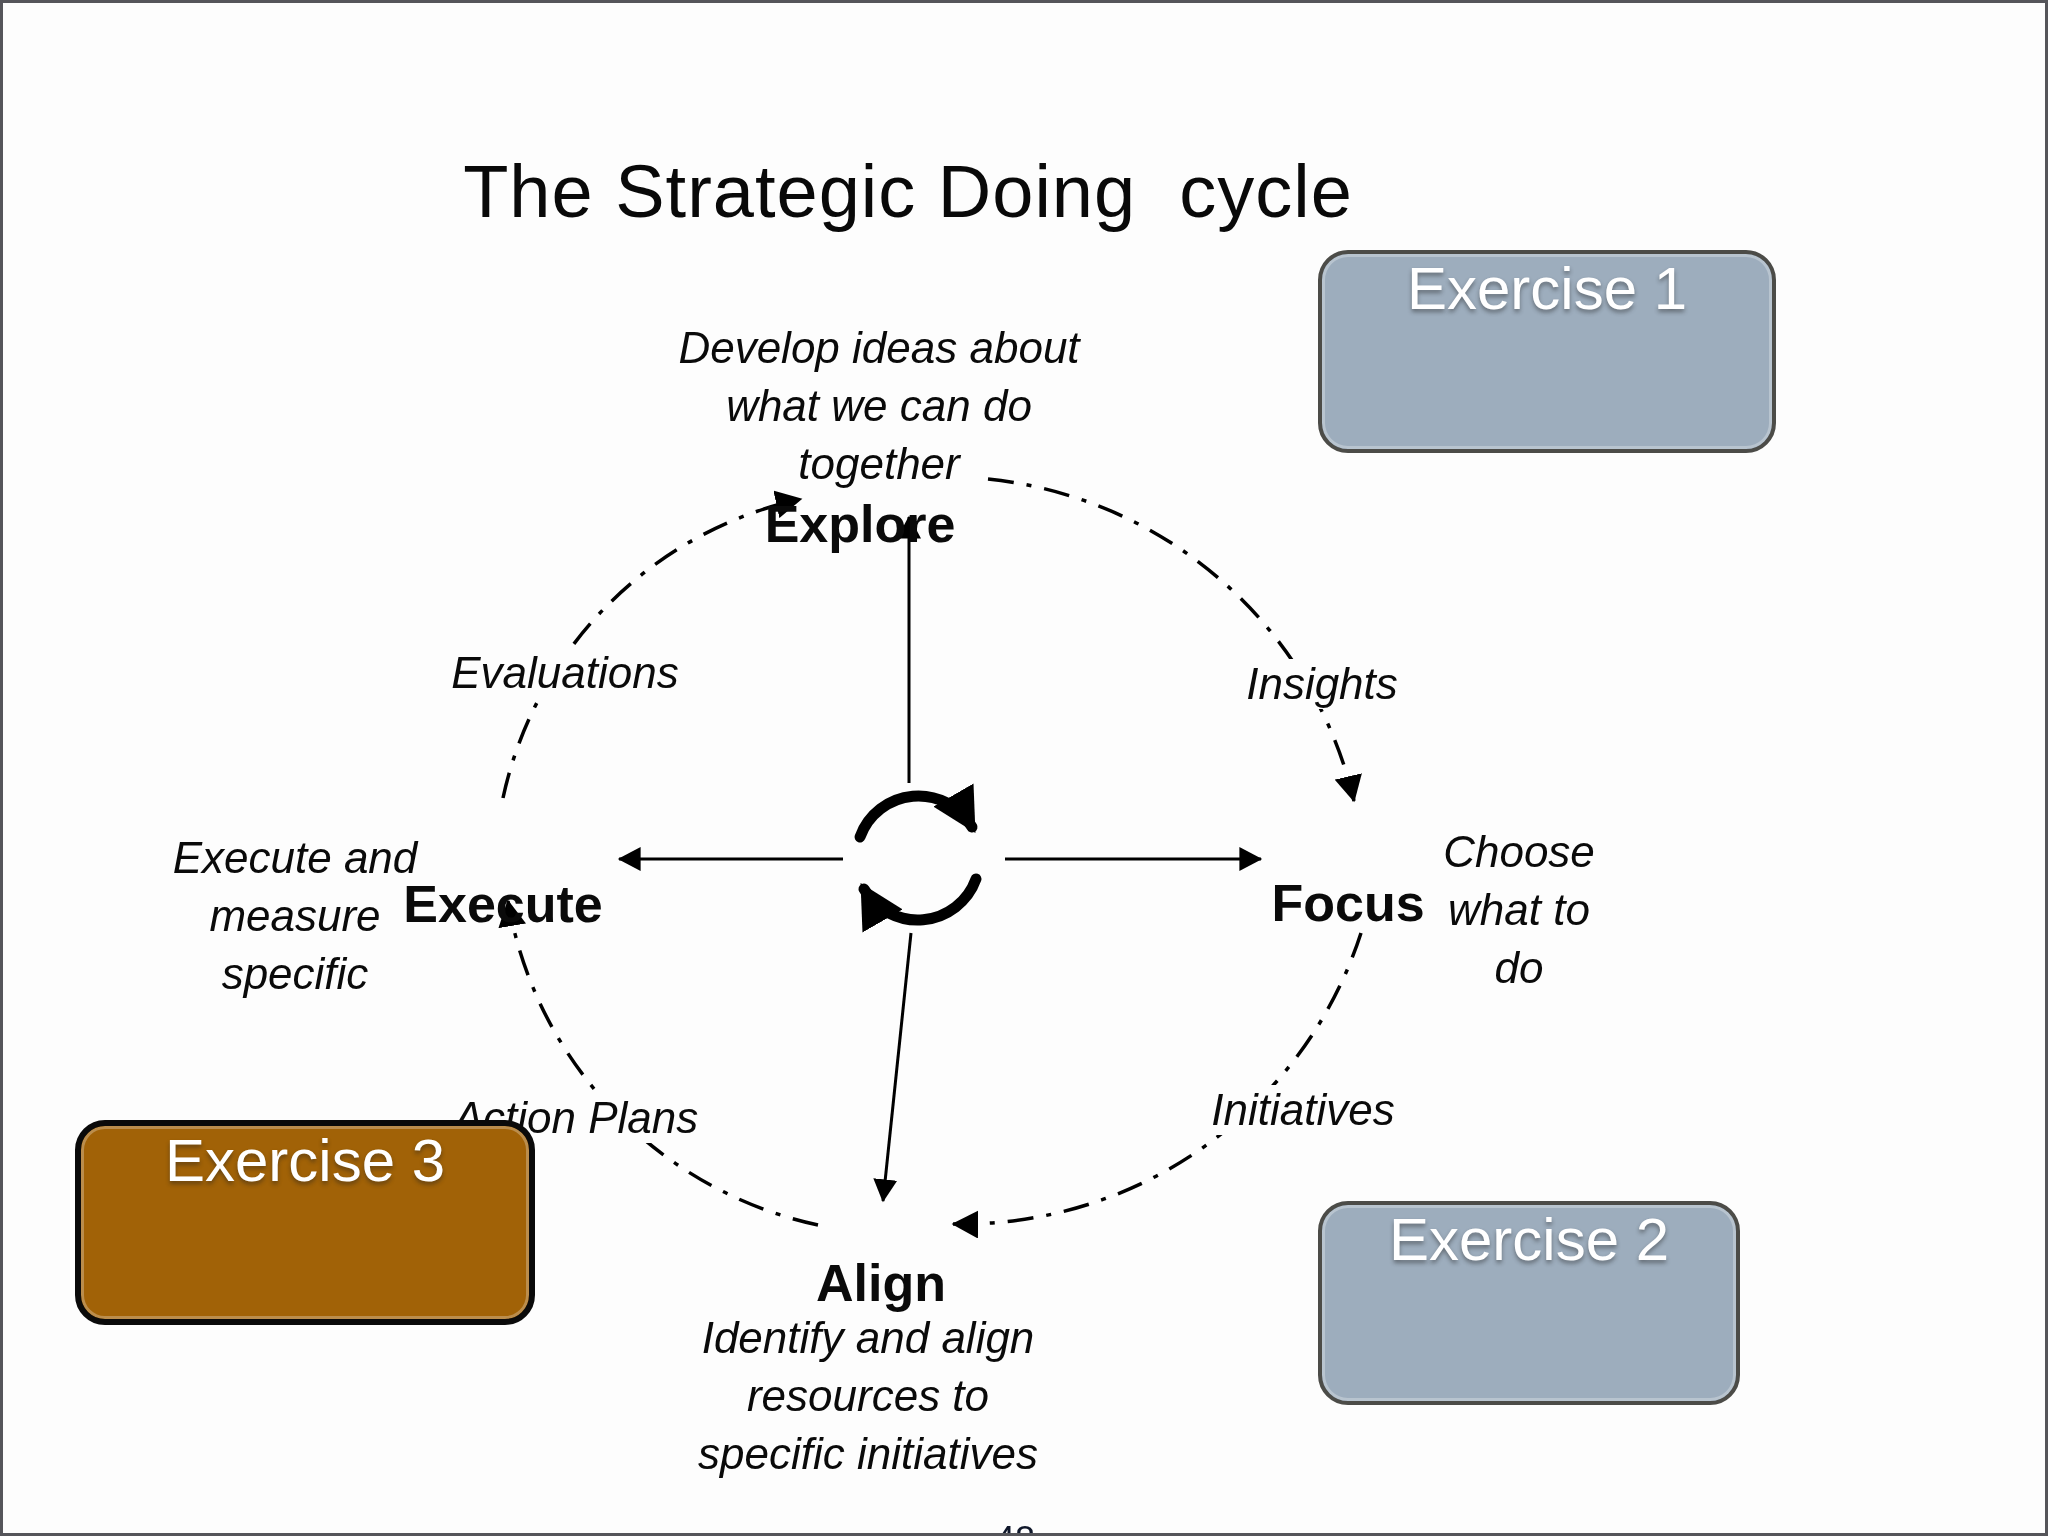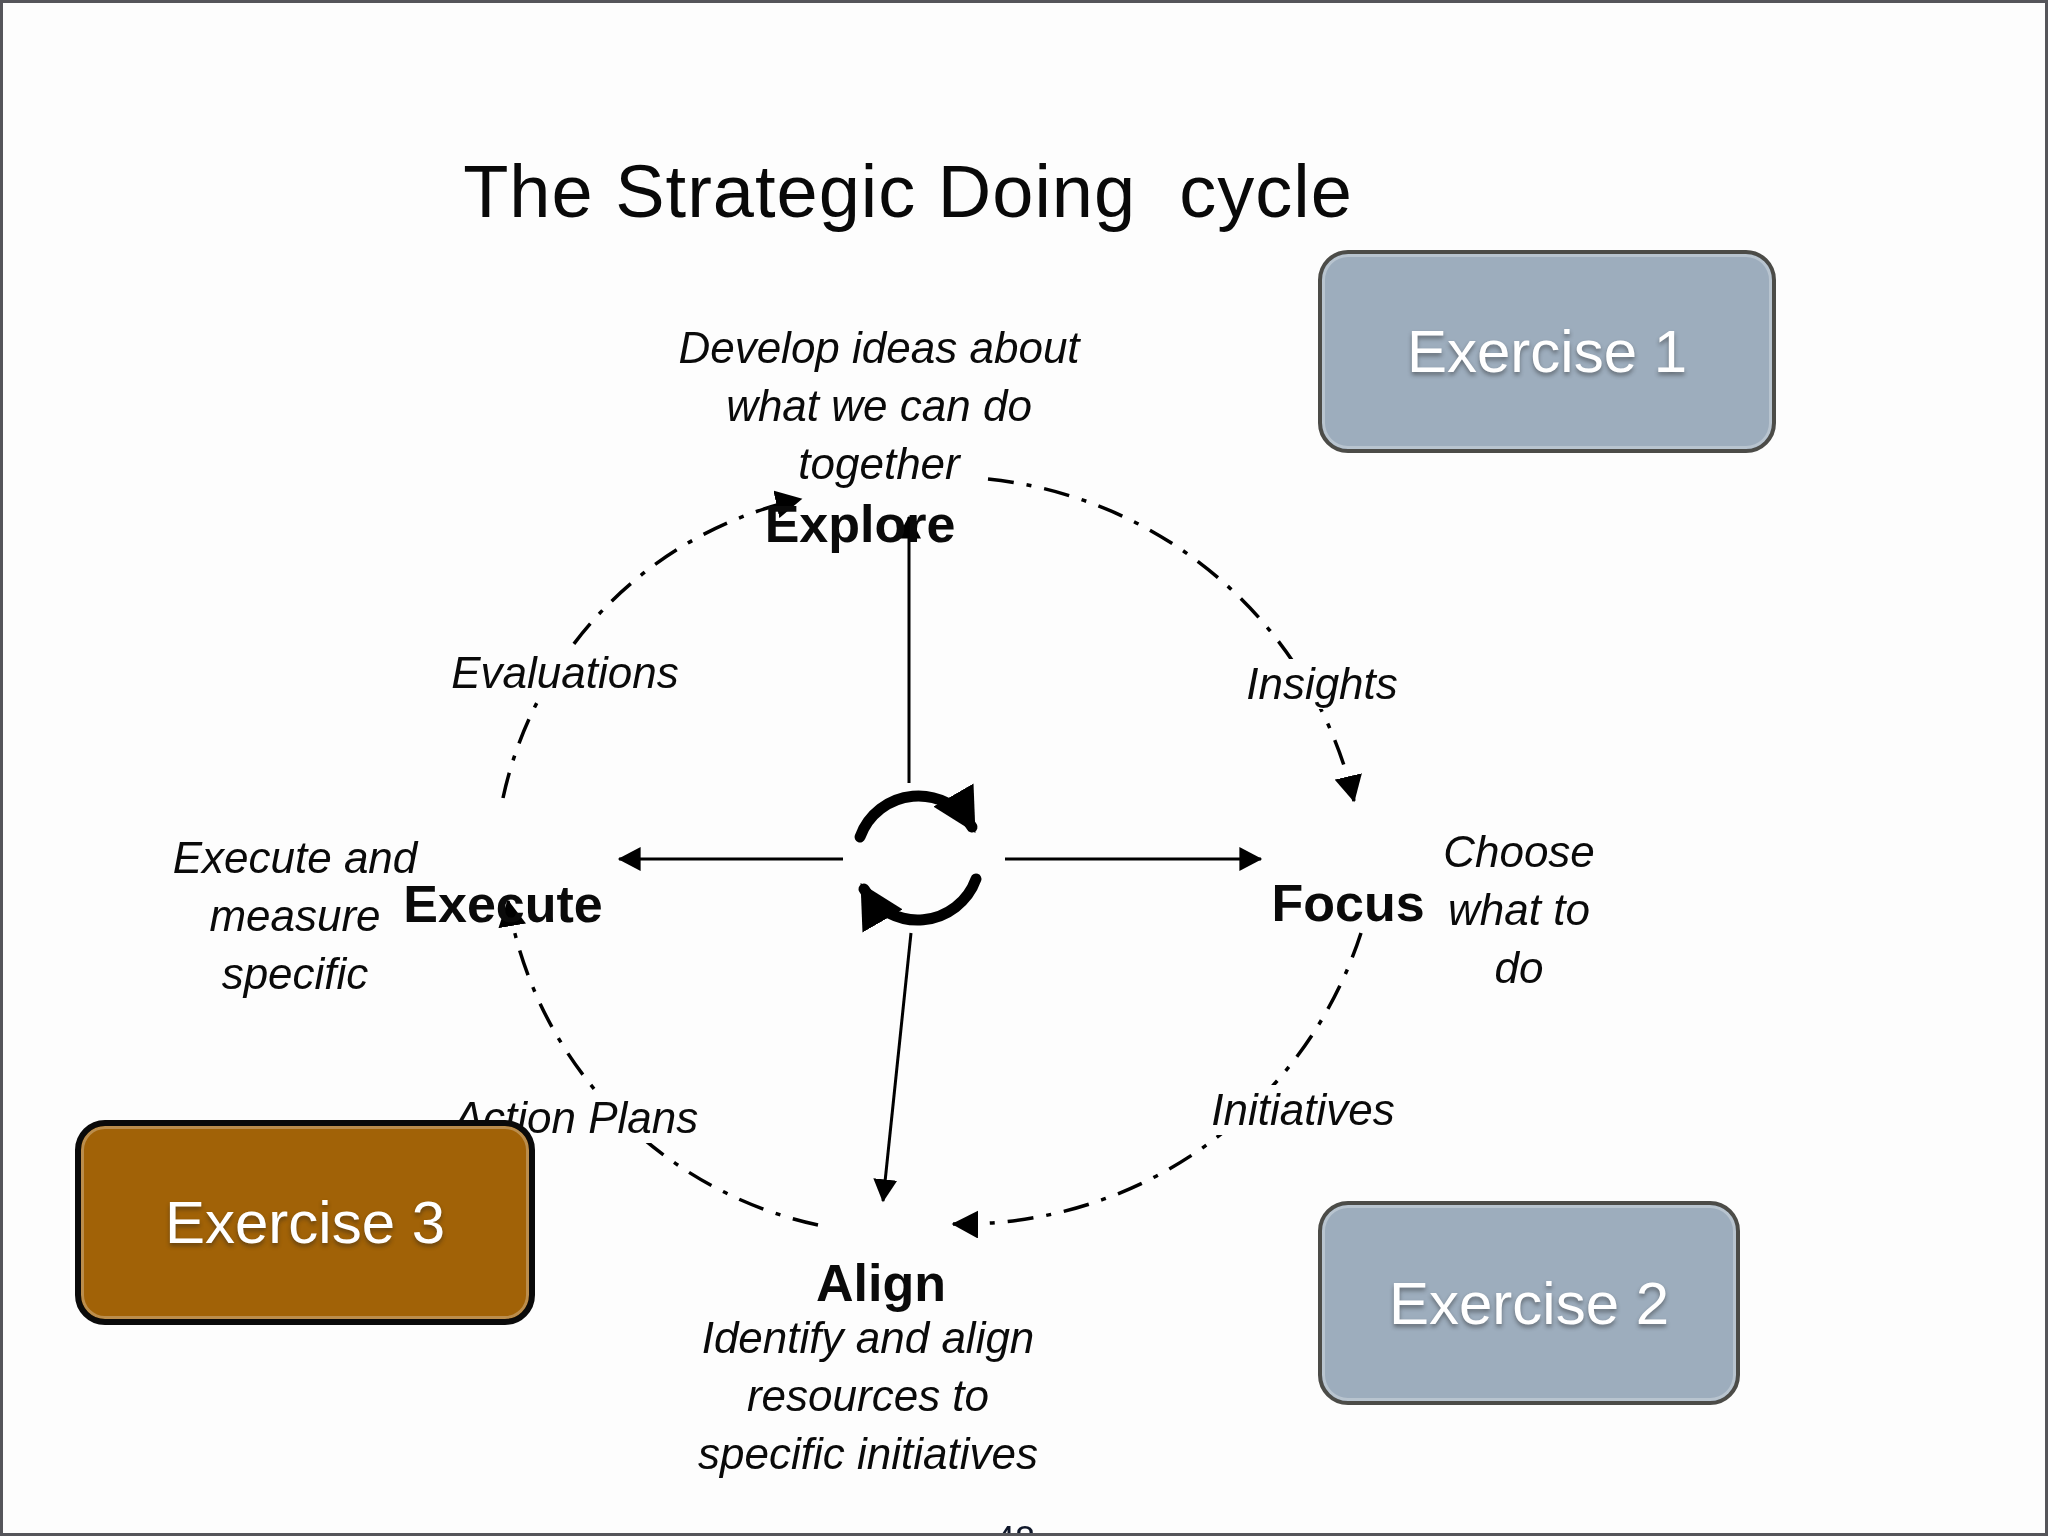--- a/index.html
+++ b/index.html
@@ -8,21 +8,21 @@
     background:#fdfdfd;border:3px solid #55555a;overflow:hidden;
     font-family:"Liberation Sans","DejaVu Sans",sans-serif;color:#0a0a0a;
   }
   svg.diagram{position:absolute;left:0;top:0;}
   .abs{position:absolute;transform:translateX(-50%);text-align:center;margin-top:44px;}
   .title{font-size:74px;letter-spacing:1px;white-space:pre;color:#090909;}
   .node{font-weight:bold;font-size:52px;line-height:1.05;}
   .ann{font-style:italic;font-size:44px;line-height:58px;white-space:pre-line;}
   .mask{background:#fdfdfd;padding:0 12px;line-height:50px;}
   .exbox{
-    position:absolute;display:flex;align-items:center;justify-content:center;
+    position:absolute;display:flex;justify-content:center;
     border-radius:30px;color:#ffffff;font-size:60px;
     text-shadow:0 3px 4px rgba(30,30,30,0.45);
     box-shadow:inset 0 0 0 3px rgba(255,255,255,0.28);
     box-sizing:border-box;
   }
   .exbox.light{background:#9dadbd;border:4px solid #4c4c48;}
   .exbox.dark{background:#a16207;border:6px solid #0a0a0a;}
   .pagenum{font-size:36px;color:#0f172a;}
 </style>
 </head>

